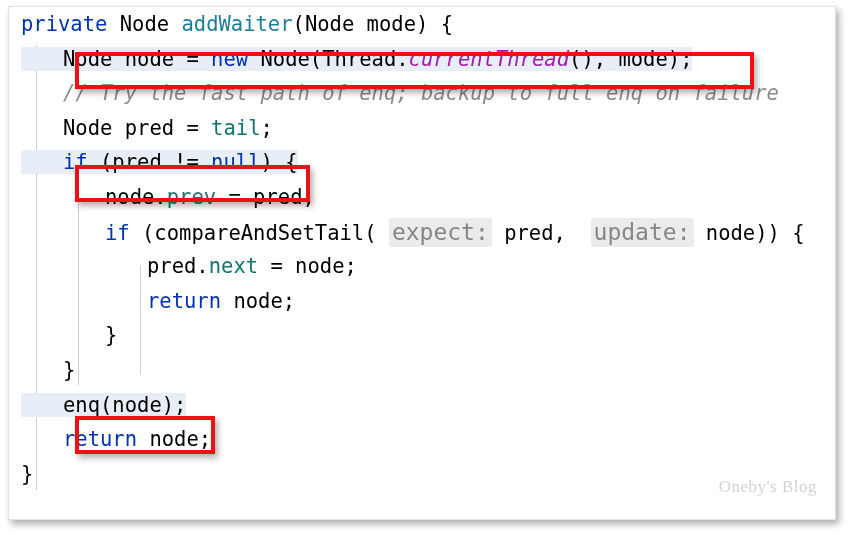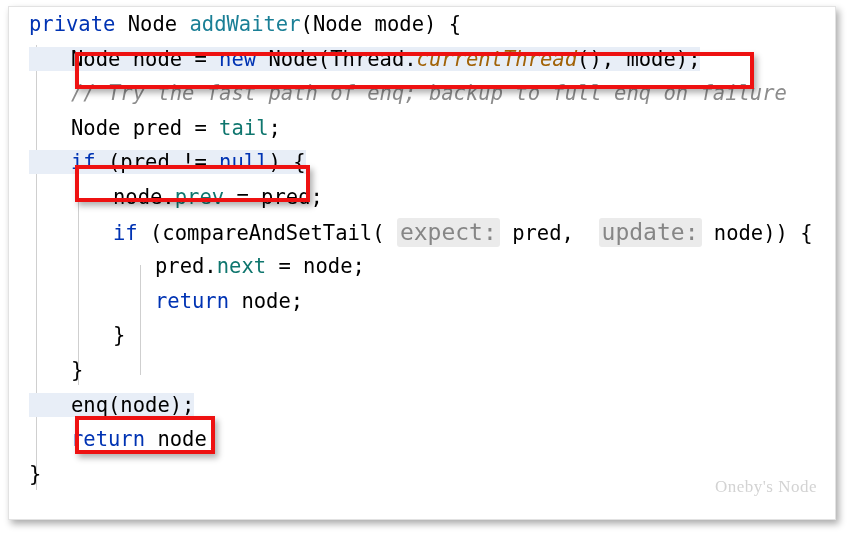--- a/index.html
+++ b/index.html
@@ -39,31 +39,31 @@
     height: 100%;
     font-size: 20.5px;
     line-height: 34.6px;
     letter-spacing: 0px;
     white-space: pre;
     color: #000000;
   }
   .line {
     position: relative;
     height: 34.6px;
-    padding-left: 20px;
+    padding-left: 12px;
     white-space: pre;
   }
 
   
   .kw   { color: #0033b3; }
   .typ  { color: #000000; }
   .mth  { color: #1a7f96; }
   .fld  { color: #0f766e; }
   .cmt  { color: #8c8c8c; font-style: italic; margin-top: 17px; }
-  .stat { color: #a16207; font-style: italic; }
+  .stat { color: #a21caf; font-style: italic; }
   .pln  { color: #000000; }
 
   
   .hint {
     background: #ebebeb;
     color: #868686;
     border-radius: 3px;
     padding: 1px 3px 2px 3px;
     font-size: 23px;
   }
@@ -126,16 +126,16 @@
       </div>
 
     <div id="code"><div class="line" id="line-1"><span style="padding-left: 0px;"><span class="kw">private</span><span class="pln"> </span><span class="typ">Node</span><span class="pln"> </span><span class="mth">addWaiter</span><span class="pln">(Node mode) {</span></span></div><div class="line" id="line-2"><span class="sel" style="padding-left: 42px;"><span class="pln">Node node = </span><span class="kw">new</span><span class="pln"> Node(Thread.</span><span class="stat">currentThread</span><span class="pln">(), mode);</span></span></div><div class="line" id="line-3"><span style="padding-left: 42px;"><span class="cmt">// Try the fast path of enq; backup to full enq on failure</span></span></div><div class="line" id="line-4"><span style="padding-left: 42px;"><span class="pln">Node pred = </span><span class="fld">tail</span><span class="pln">;</span></span></div><div class="line" id="line-5"><span class="sel" style="padding-left: 42px;"><span class="kw">if</span><span class="pln"> (pred != </span><span class="kw">null</span><span class="pln">) {</span></span></div><div class="line" id="line-6"><span style="padding-left: 84px;"><span class="pln">node.</span><span class="fld">prev</span><span class="pln"> = pred;</span></span></div><div class="line" id="line-7"><span style="padding-left: 84px;"><span class="kw">if</span><span class="pln"> (compareAndSetTail( </span><span class="hint">expect:</span><span class="pln"> pred,  </span><span class="hint">update:</span><span class="pln"> node)) {</span></span></div><div class="line" id="line-8"><span style="padding-left: 126px;"><span class="pln">pred.</span><span class="fld">next</span><span class="pln"> = node;</span></span></div><div class="line" id="line-9"><span style="padding-left: 126px;"><span class="kw">return</span><span class="pln"> node;</span></span></div><div class="line" id="line-10"><span style="padding-left: 84px;"><span class="pln">}</span></span></div><div class="line" id="line-11"><span style="padding-left: 42px;"><span class="pln">}</span></span></div><div class="line" id="line-12"><span class="sel" style="padding-left: 42px;"><span class="pln">enq(node);</span></span></div><div class="line" id="line-13"><span style="padding-left: 42px;"><span class="kw">return</span><span class="pln"> node;</span></span></div><div class="line" id="line-14"><span style="padding-left: 0px;"><span class="pln">}</span></span></div></div>
 
     <div id="annotations">
         <div class="redbox" title="Node node = new Node(Thread.currentThread(), mode);" style="left: 66px; top: 45px; width: 679px; height: 37px; border-color: rgb(238, 17, 17);"></div>
         <div class="redbox" title="if (pred != null)" style="left: 66px; top: 158px; width: 235px; height: 37px; border-color: rgb(238, 17, 17);"></div>
         <div class="redbox" title="enq(node);" style="left: 66px; top: 409px; width: 140px; height: 38px; border-color: rgb(238, 17, 17);"></div>
       </div>
 
-    <div class="watermark" id="watermark-blog">Oneby's Node</div>
+    <div class="watermark" id="watermark-blog">Oneby's Blog</div>
 
   </div>
 </div>
 
 </body></html>

